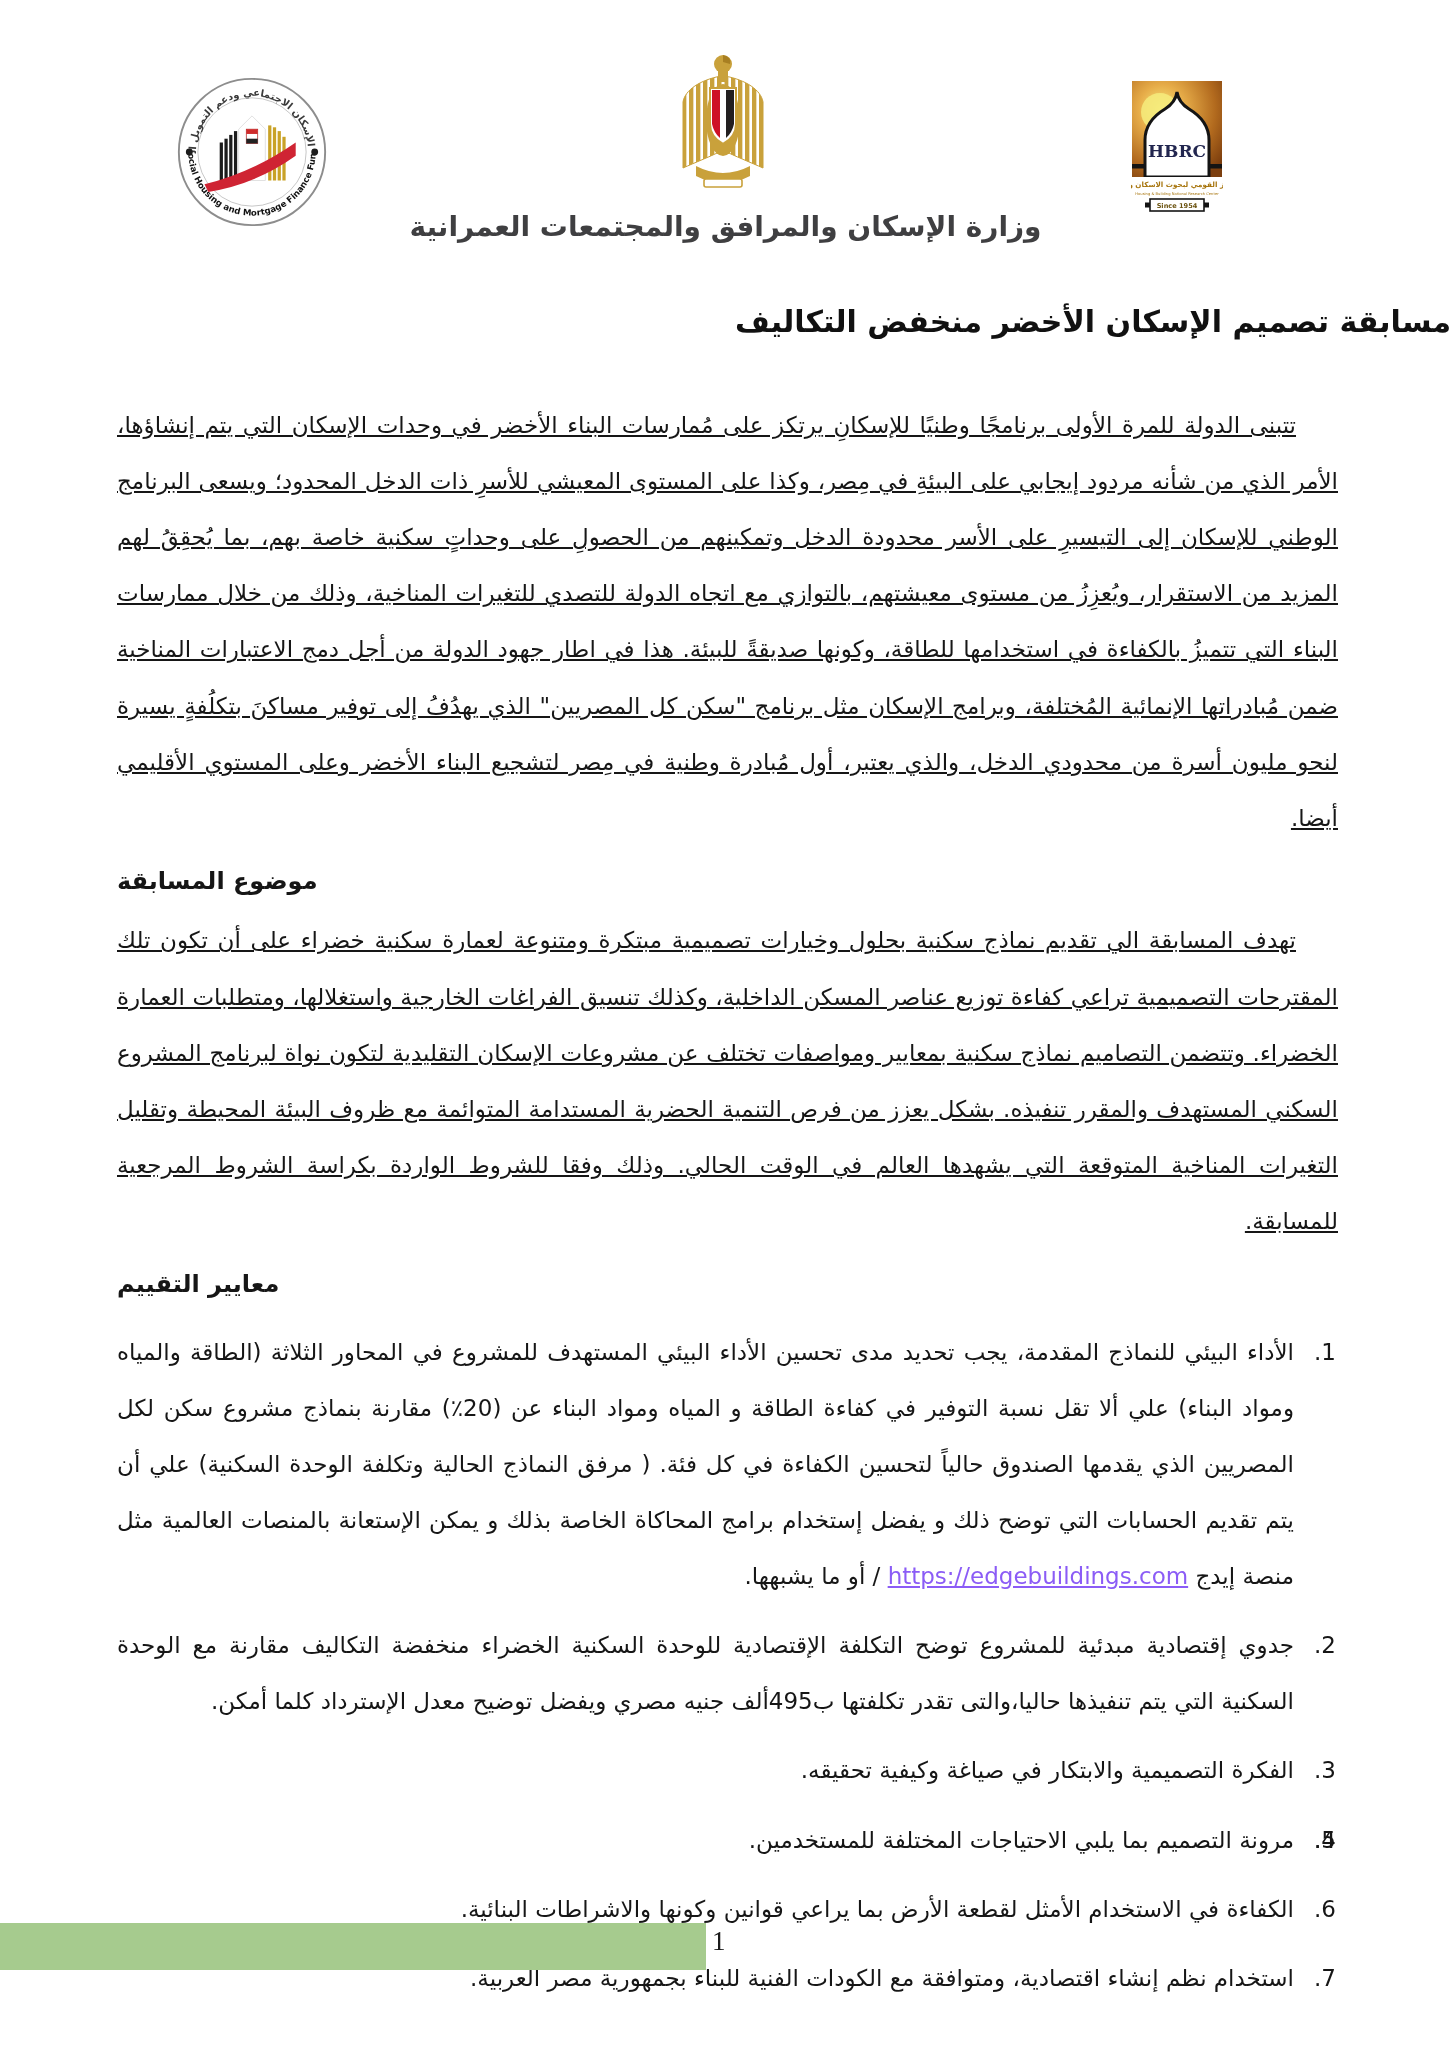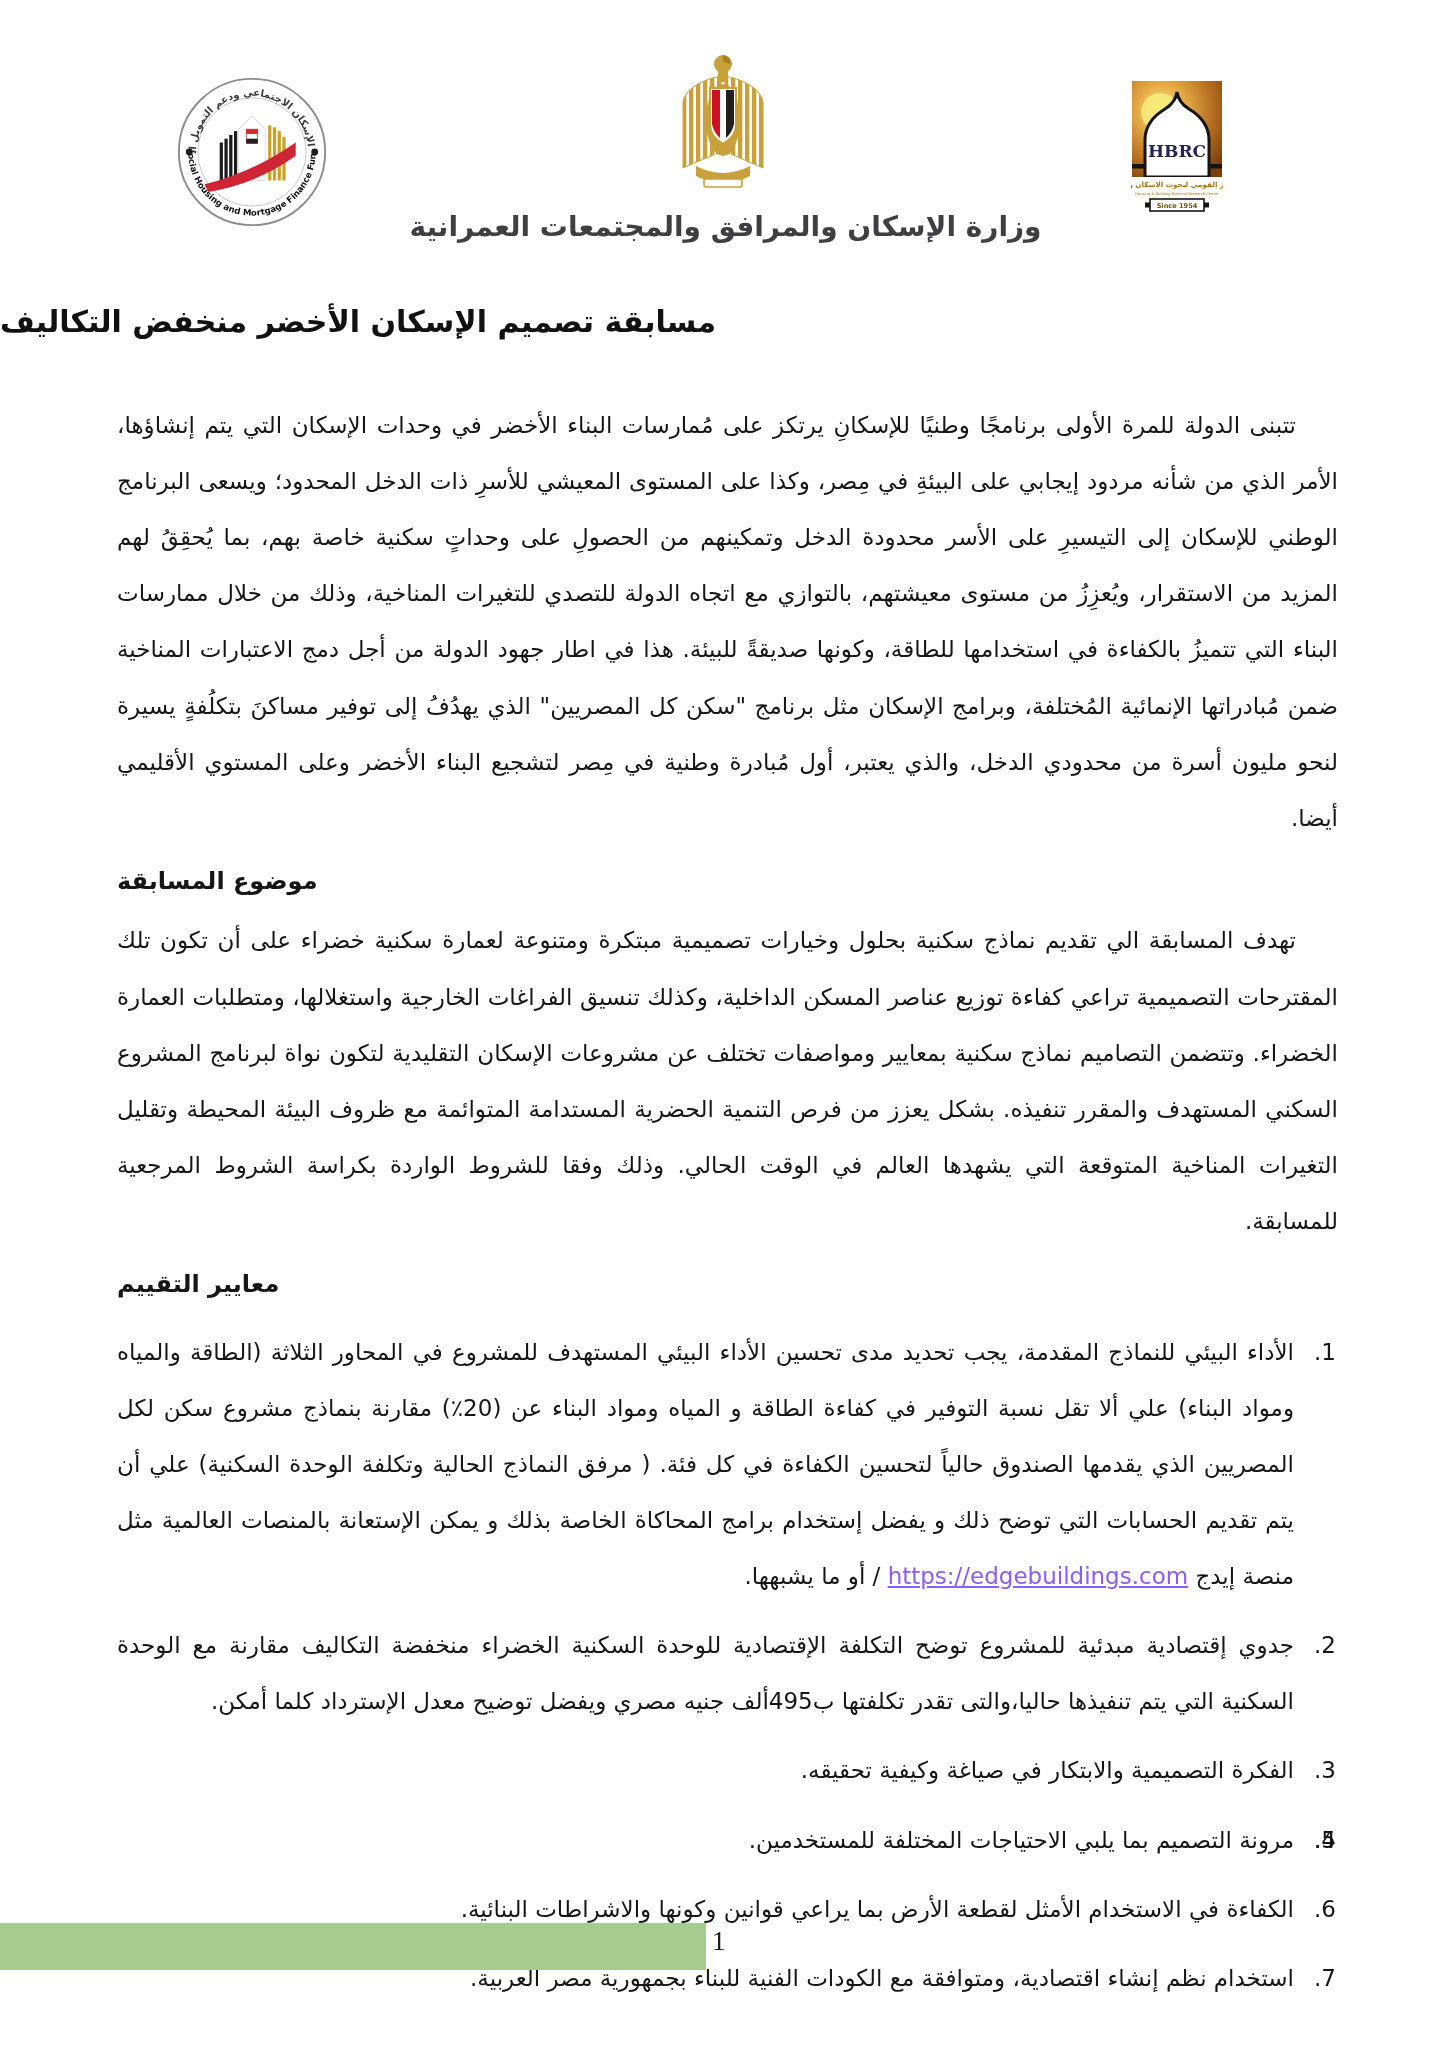--- a/index.html
+++ b/index.html
@@ -18,34 +18,34 @@
   .logo-eagle{position:absolute;left:668px;top:48px;}
   .ministry-name{
     position:absolute;top:210px;left:0;width:100%;
     text-align:center;
     font-weight:bold;font-size:28px;color:#3f3f41;
     direction:rtl;
   }
   .logo-hbrc{position:absolute;left:1131px;top:80px;}
   
   .doc-title{
-    margin:52px 16px 0 0;
-    text-align:left;
+    margin:52px 0 0 0;
+    text-align:right;
     font-size:30px;font-weight:bold;color:#111;
     direction:rtl;
   }
   
   .content{
     direction:rtl;
     margin:58px 113px 0 117px;
     font-size:23px;
     line-height:2.44;
     text-align:justify;
   }
-  .content p{margin:0;}
+  .content p{margin:0;text-decoration:underline;}
   .indent{text-indent:42px;}
   .sec-heading{
     font-size:24px;font-weight:bold;margin:6px 0 2px 0;
     text-align:left;
   }
   ol.criteria{
     list-style:none;
     margin:10px 0 0 0;padding:0;
   }
   ol.criteria li{

